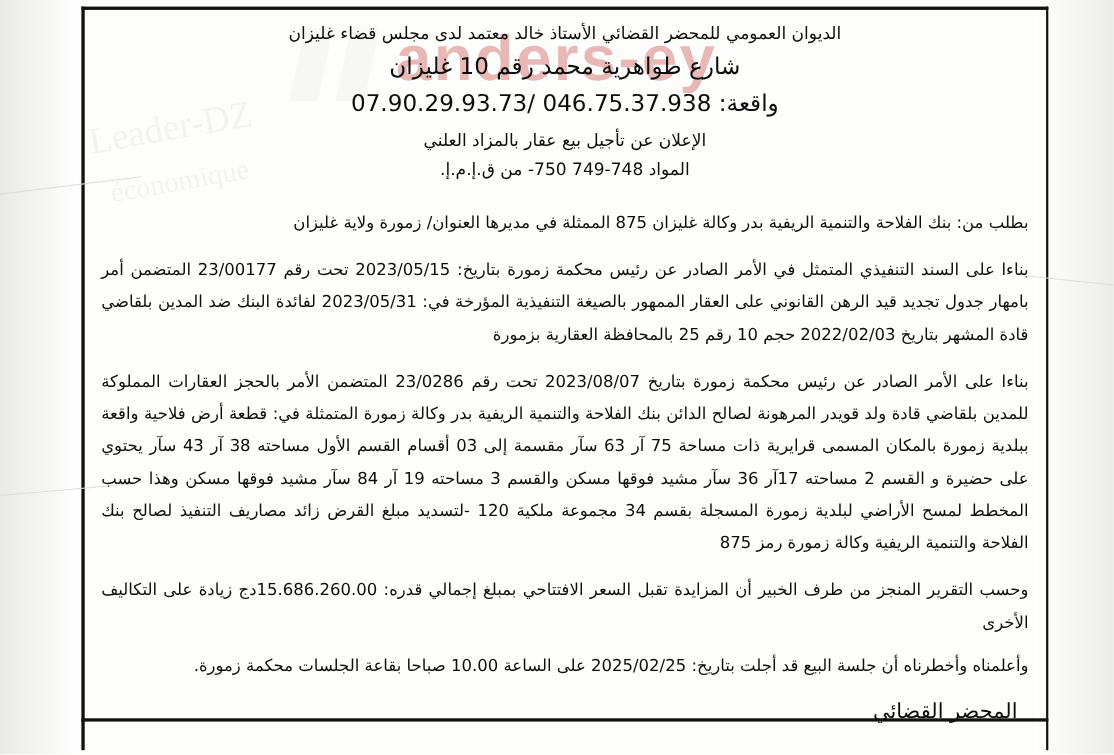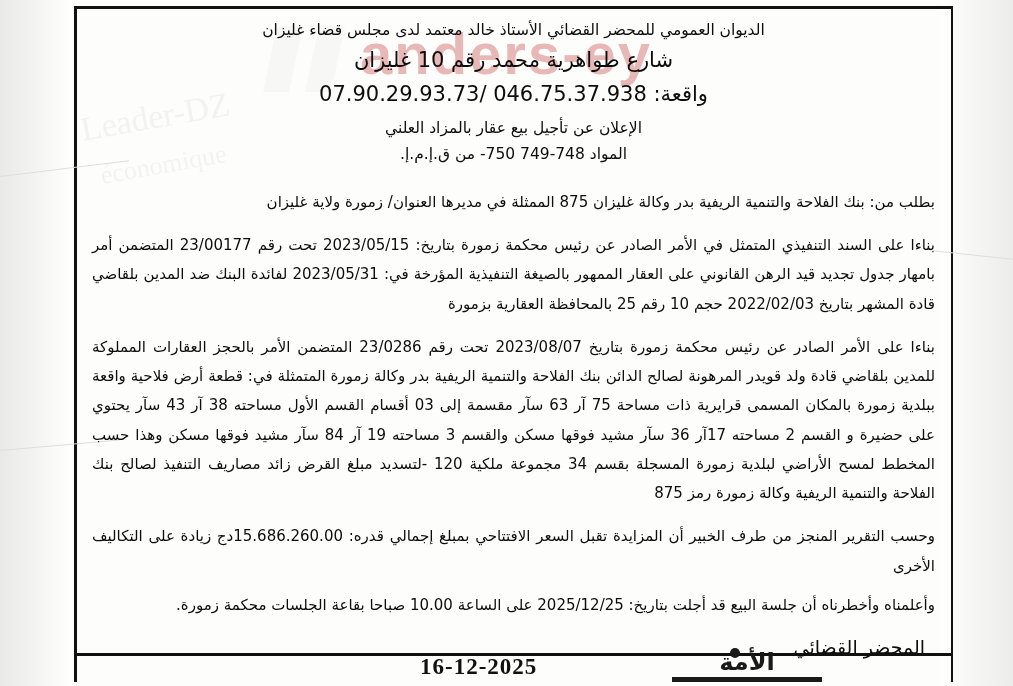--- a/index.html
+++ b/index.html
@@ -238,27 +238,19 @@
 
     <div class="title-block">
       <div class="t1">الإعلان عن تأجيل بيع عقار بالمزاد العلني</div>
       <div class="t2">المواد 748-749 750- من ق.إ.م.إ.</div>
     </div>
 
     <div class="para first">بطلب من: بنك الفلاحة والتنمية الريفية بدر وكالة غليزان 875 الممثلة في مديرها العنوان/ زمورة ولاية غليزان</div>
     <div class="para">بناءا على السند التنفيذي المتمثل في الأمر الصادر عن رئيس محكمة زمورة بتاريخ: 2023/05/15 تحت رقم 23/00177 المتضمن أمر بامهار جدول تجديد قيد الرهن القانوني على العقار الممهور بالصيغة التنفيذية المؤرخة في: 2023/05/31 لفائدة البنك ضد المدين بلقاضي قادة المشهر بتاريخ 2022/02/03 حجم 10 رقم 25 بالمحافظة العقارية بزمورة</div>
     <div class="para">بناءا على الأمر الصادر عن رئيس محكمة زمورة بتاريخ 2023/08/07 تحت رقم 23/0286 المتضمن الأمر بالحجز العقارات المملوكة للمدين بلقاضي قادة ولد قويدر المرهونة لصالح الدائن بنك الفلاحة والتنمية الريفية بدر وكالة زمورة المتمثلة في: قطعة أرض فلاحية واقعة ببلدية زمورة بالمكان المسمى قرايرية ذات مساحة 75 آر 63 سآر مقسمة إلى 03 أقسام القسم الأول مساحته 38 آر 43 سآر يحتوي على حضيرة و القسم 2 مساحته 17آر 36 سآر مشيد فوقها مسكن والقسم 3 مساحته 19 آر 84 سآر مشيد فوقها مسكن وهذا حسب المخطط لمسح الأراضي لبلدية زمورة المسجلة بقسم 34 مجموعة ملكية 120 -لتسديد مبلغ القرض زائد مصاريف التنفيذ لصالح بنك الفلاحة والتنمية الريفية وكالة زمورة رمز 875</div>
     <div class="para">وحسب التقرير المنجز من طرف الخبير أن المزايدة تقبل السعر الافتتاحي بمبلغ إجمالي قدره: 15.686.260.00دج زيادة على التكاليف الأخرى</div>
-    <div class="para tight">وأعلمناه وأخطرناه أن جلسة البيع قد أجلت بتاريخ: 2025/12/25 على الساعة 10.00 صباحا بقاعة الجلسات محكمة زمورة.</div>
+    <div class="para tight">وأعلمناه وأخطرناه أن جلسة البيع قد أجلت بتاريخ: 2025/02/25 على الساعة 10.00 صباحا بقاعة الجلسات محكمة زمورة.</div>
 
     <div class="sign">المحضر القضائي</div>
   </div>
 
-  <div id="footer">
-    <div id="footer-date">16-12-2025</div>
-    <div id="footer-logo">
-      <div class="logo-word">الأمة</div>
-      <div class="logo-dot"></div>
-      <div class="logo-bar"></div>
-    </div>
-  </div>
 
 </div>
 
 </body></html>

